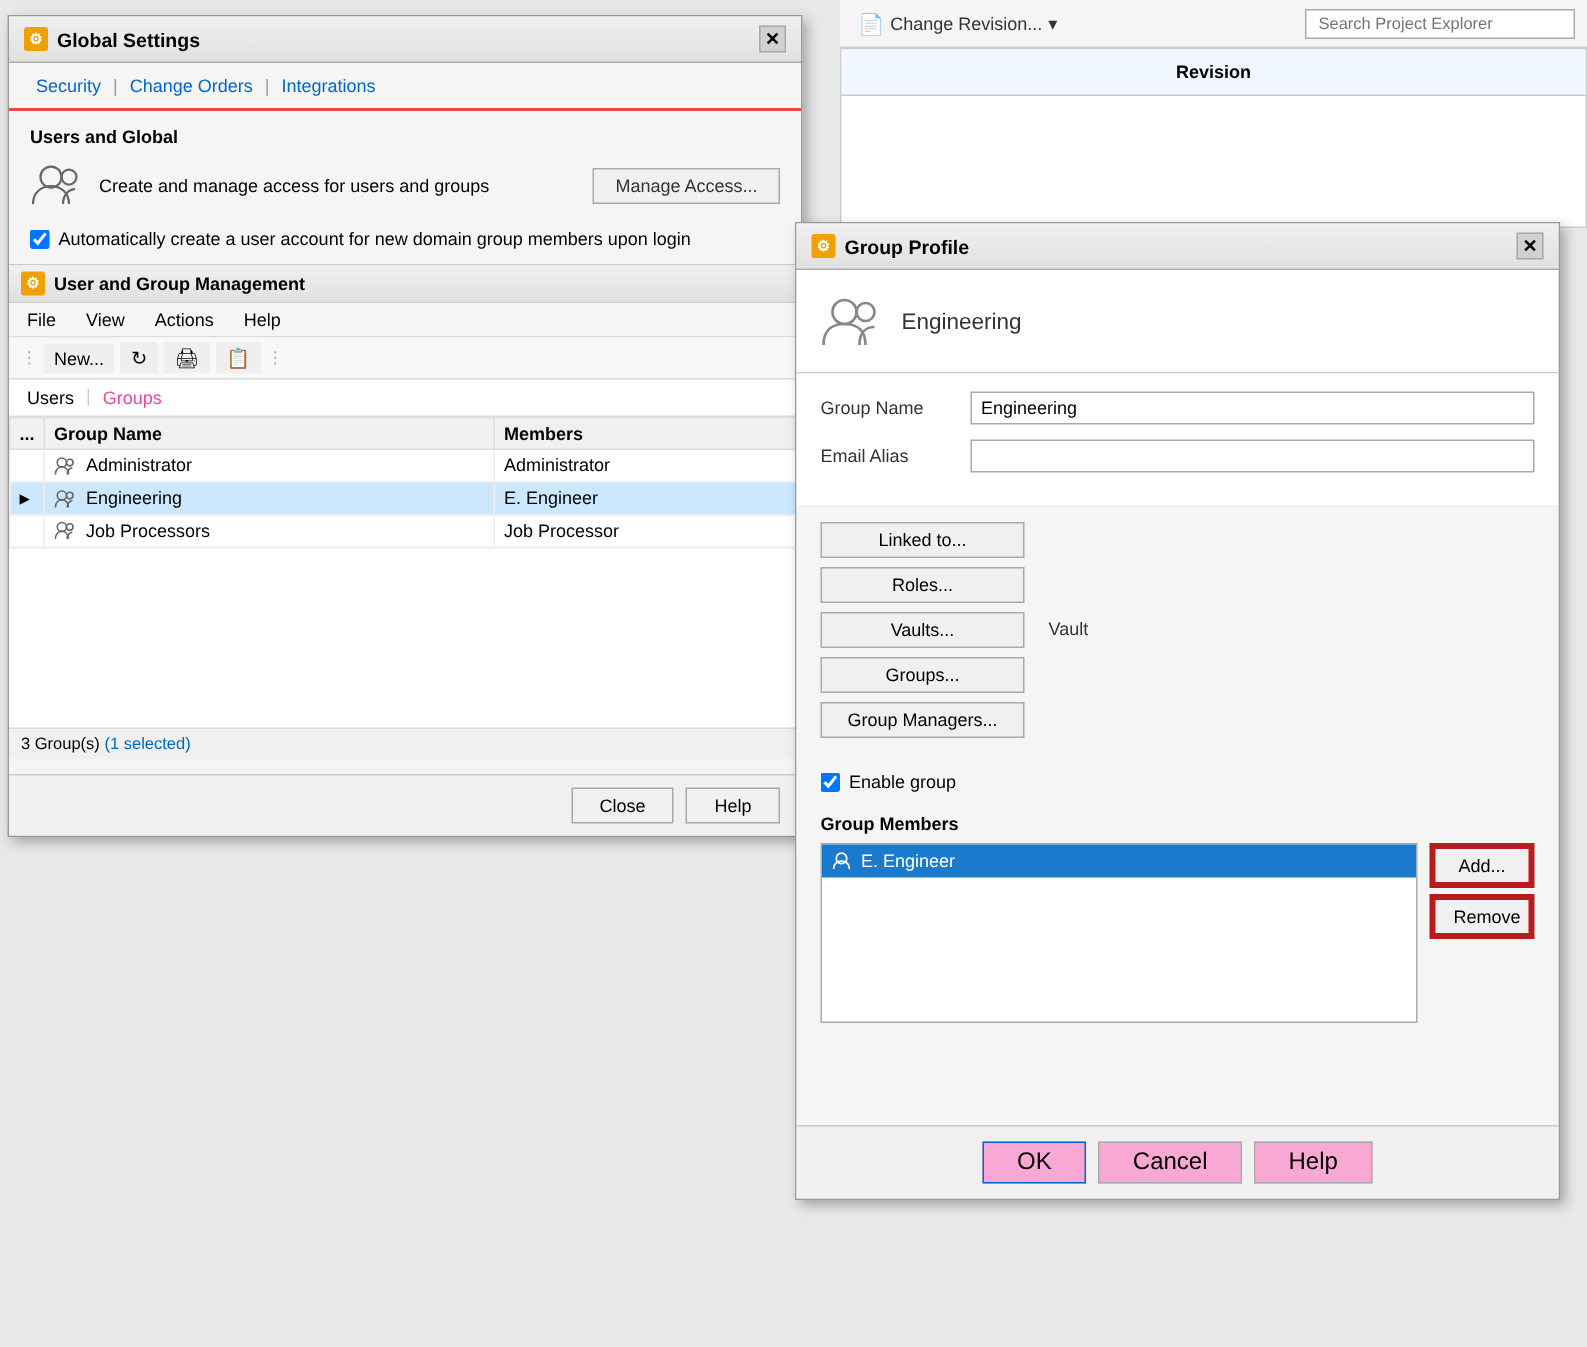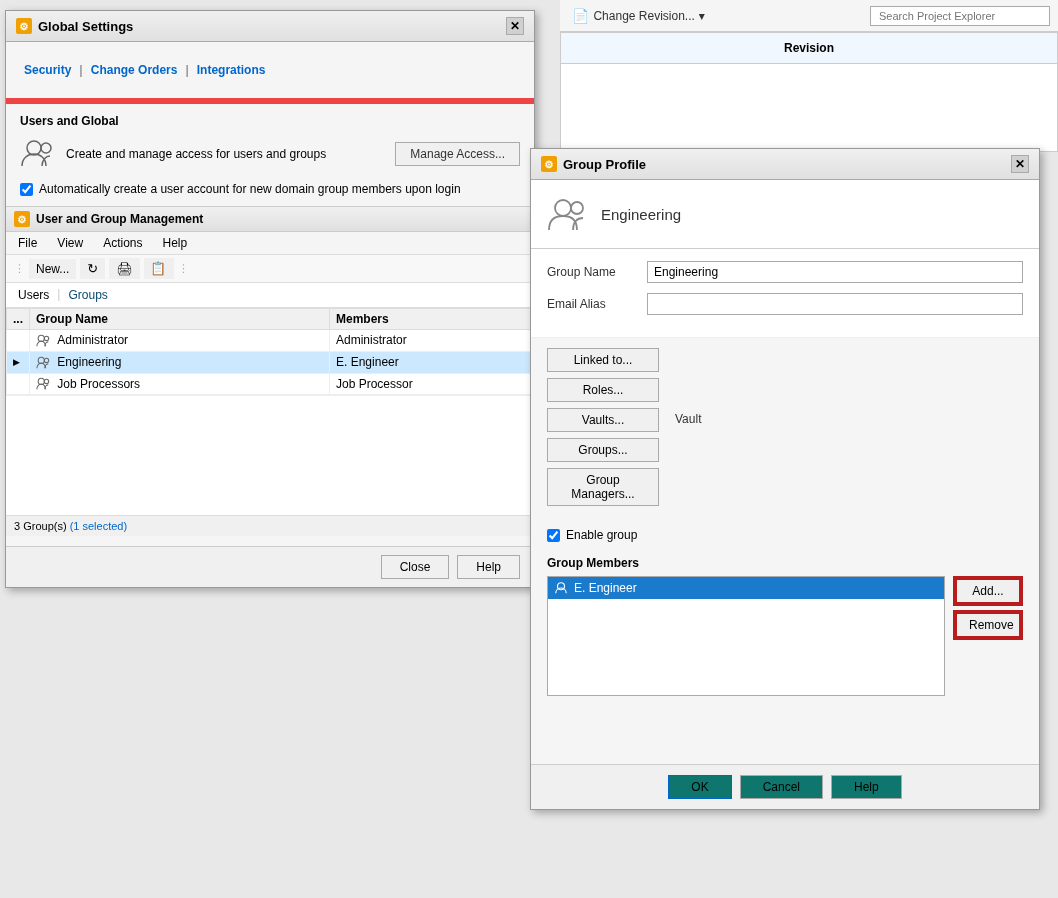--- a/index.html
+++ b/index.html
@@ -112,26 +112,25 @@
       height: 18px;
       display: flex;
       align-items: center;
       justify-content: center;
       background: #d0d0d0;
       border: 1px solid #aaa;
       font-size: 12px;
     }
 
     .nav-tabs {
-      padding: 19px 12px;
+      padding: 6px 12px;
       display: flex;
       gap: 0;
-      border-bottom: 6px solid #ef4444;
+      border-bottom: 2px solid #ef4444;
       background: #f5f5f5;
-      font-weight: bold;
     }
 
     .nav-tab {
       padding: 2px 6px;
       color: #0066cc;
       cursor: pointer;
       font-size: 12px;
     }
 
     .nav-tab-divider {
@@ -238,21 +237,21 @@
       padding: 4px 8px;
       border-bottom: 1px solid #ddd;
     }
 
     .ugm-tab {
       cursor: pointer;
       font-size: 12px;
       padding: 1px 4px;
     }
 
-    .ugm-tab.active { color: #0c4a6e; }
+    .ugm-tab.active { color: #ec4899; }
     .ugm-tab-divider { color: #ccc; font-size: 12px; }
 
     .ugm-table {
       width: 100%;
       border-collapse: collapse;
       font-size: 12px;
     }
 
     .ugm-table th {
       background: #f0f0f0;
@@ -380,21 +379,21 @@
       margin-bottom: 6px;
       align-items: flex-start;
     }
 
     .gp-action-btn {
       border: 1px solid #aaa;
       background: #f0f0f0;
       padding: 4px 14px;
       cursor: pointer;
       font-size: 12px;
-      width: 112px;
+      width: 136px;
       text-align: center;
     }
 
     .vault-label {
       font-size: 12px;
       color: #333;
       padding: 4px 8px;
     }
 
     .enable-group-row {
@@ -461,24 +460,24 @@
       display: flex;
       justify-content: center;
       gap: 8px;
       padding: 10px 16px;
       background: #f0f0f0;
       border-top: 1px solid #ccc;
     }
 
     .gp-footer-btn {
       border: 1px solid #aaa;
-      background: #0f766e;
+      background: #f9a8d4;
       padding: 4px 22px;
       cursor: pointer;
-      font-size: 12px;
+      font-size: 16px;
     }
 
     .gp-footer-btn.ok-btn {
       border: 1px solid #0066cc;
     }
   </style>
 </head>
 <body>
 
 <div class="bg-area"></div>

